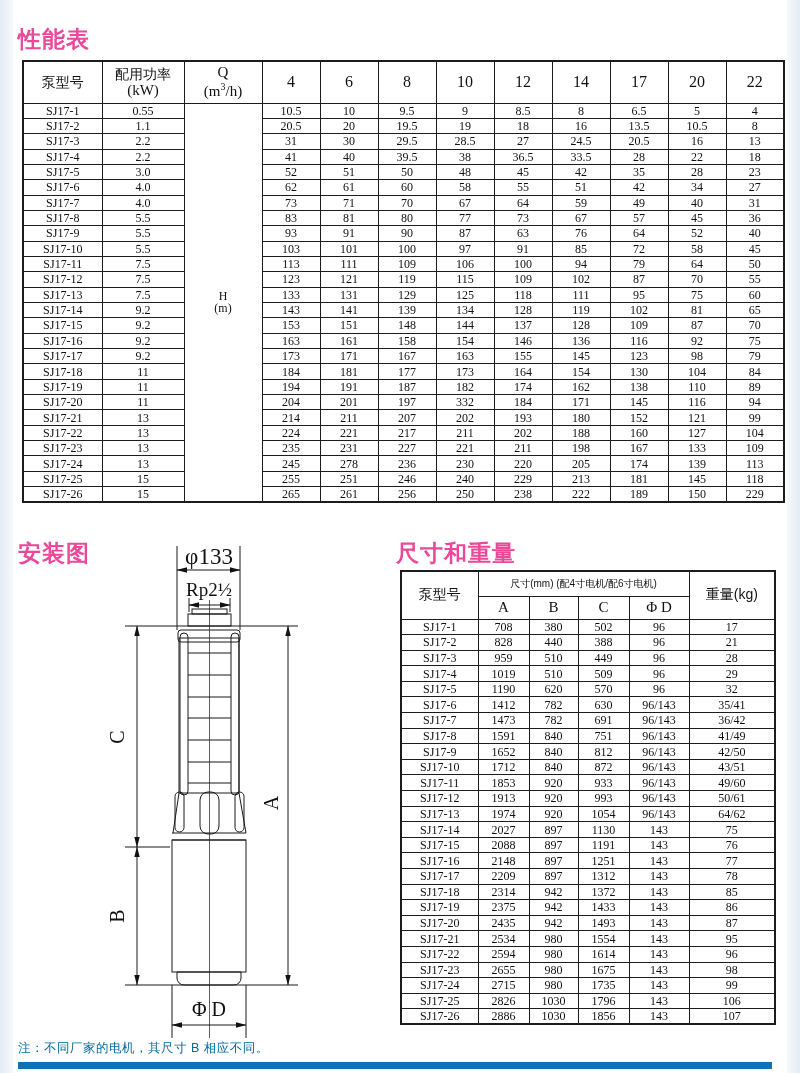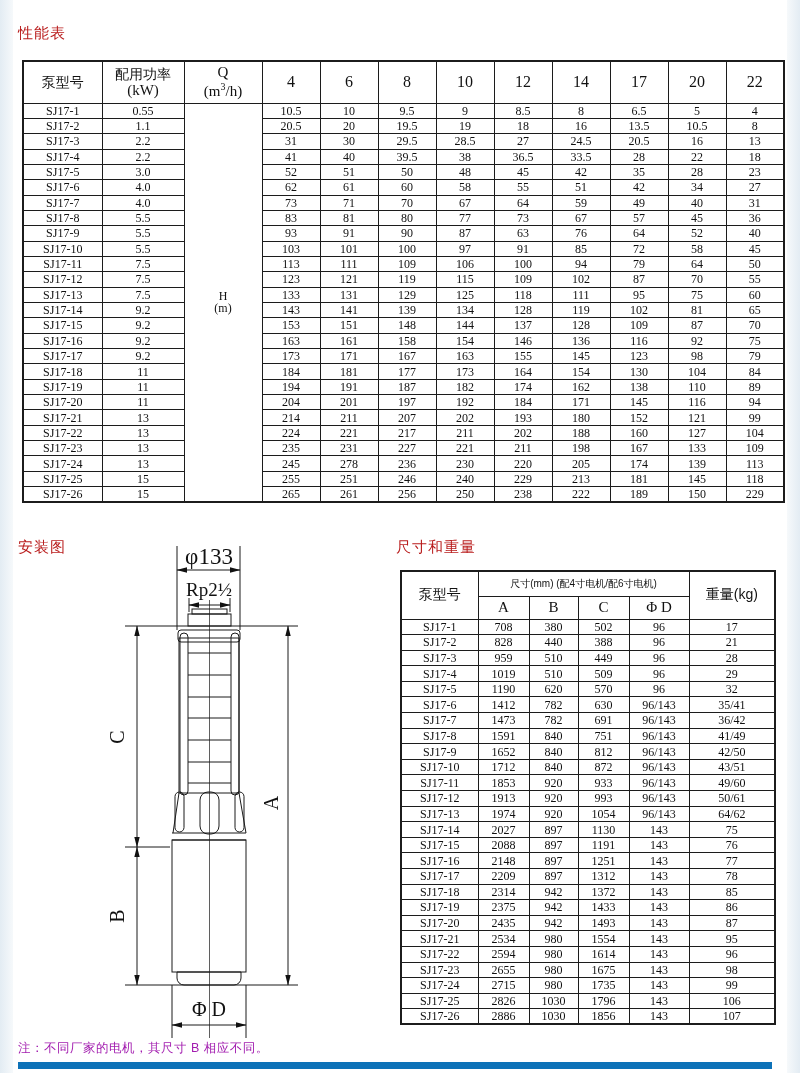--- a/index.html
+++ b/index.html
@@ -5,21 +5,21 @@
   * { margin:0; padding:0; box-sizing:border-box; }
   html,body { background:#ffffff; }
   body {
     width:800px; height:1073px; position:relative; overflow:hidden;
     font-family:"Liberation Sans","DejaVu Sans",sans-serif; color:#111;
   }
   .edge { position:absolute; top:0; height:1073px; width:13px; z-index:0; }
   .edge.left  { left:0;  background:linear-gradient(90deg,#e3ecf3,#f6f9fb); }
   .edge.right { right:0; background:linear-gradient(270deg,#e3ecf3,#f6f9fb); }
 
-  .sec-title { position:absolute; font-weight:normal; font-size:15px; letter-spacing:1px; color:#b91c1c; }
+  .sec-title { position:absolute; font-weight:bold; font-size:23px; letter-spacing:1px; color:#ec4899; }
   #perf-title { left:18px; top:24px; }
   #install-title { left:18px; top:538px; }
   #dims-title { left:396px; top:538px; }
 
   table { border-collapse:collapse; position:absolute; table-layout:fixed; background:#fff;padding-left:48px; }
   th, td { border:1px solid #1c1c1c; text-align:center; vertical-align:middle; padding:0; overflow:hidden; }
 
   
   #perf-table { left:22px; top:60px; width:759px; border:2px solid #1c1c1c; }
   #perf-table thead th { height:42px; font-size:14px; font-weight:normal; line-height:1.15; }
@@ -39,21 +39,21 @@
   #dims-table .th-sub { height:23px; font-family:"Liberation Serif","DejaVu Serif",serif; font-size:15px; }
   #dims-table .th-model, #dims-table .th-weight { font-size:14px; }
   #dims-table tbody td {
     height:15.6px; font-size:12px; line-height:12px;
     font-family:"Liberation Serif","DejaVu Serif",serif;
   }
 
   #diagram { position:absolute; left:0; top:530px; z-index:1; }
   #diagram text { font-family:"Liberation Serif","DejaVu Serif",serif; fill:#111; }
 
-  #note { position:absolute; left:18px; top:1040px; font-size:12.5px; color:#a21caf; letter-spacing:0.5px; }
+  #note { position:absolute; left:18px; top:1040px; font-size:12.5px; color:#0369a1; letter-spacing:0.5px; }
   #footer-bar { position:absolute; left:18px; top:1062px; width:754px; height:7px; }
 </style>
 </head>
 <body>
 
 <div class="edge left"></div>
 <div class="edge right"></div>
 
 <div class="sec-title" id="perf-title">性能表</div>
 
@@ -346,21 +346,21 @@
         <td>138</td>
         <td>110</td>
         <td>89</td>
       </tr>
       <tr>
         <td>SJ17-20</td>
         <td>11</td>
         <td>204</td>
         <td>201</td>
         <td>197</td>
-        <td>192</td>
+        <td>332</td>
         <td>184</td>
         <td>171</td>
         <td>145</td>
         <td>116</td>
         <td>94</td>
       </tr>
       <tr>
         <td>SJ17-21</td>
         <td>13</td>
         <td>214</td>

